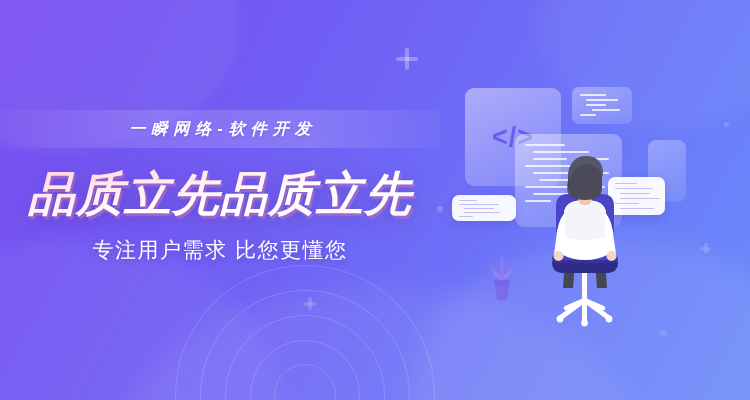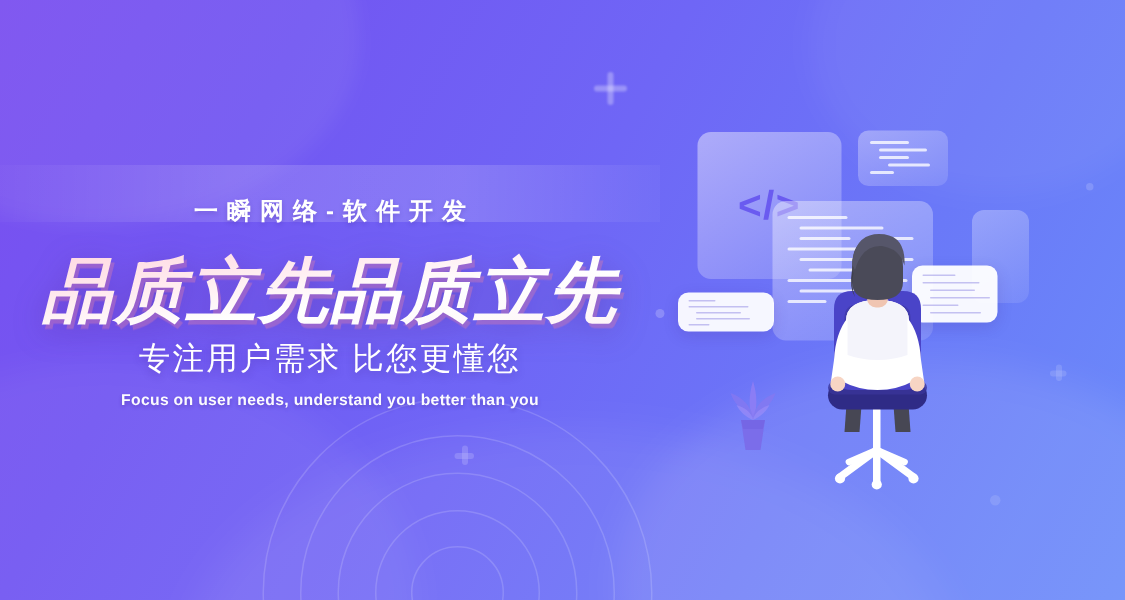--- a/index.html
+++ b/index.html
@@ -75,25 +75,26 @@
   .dot-3{left:660px;top:330px;width:7px;height:7px;opacity:.35;}
 
   
   .text-block{position:absolute;left:0;top:0;width:440px;height:400px;}
 
   .brand-band{
     position:absolute;left:0;top:110px;width:440px;height:38px;
     background:linear-gradient(90deg,rgba(255,255,255,0.02) 0%,rgba(255,255,255,0.14) 35%,rgba(255,255,255,0.16) 70%,rgba(255,255,255,0.03) 100%);
   }
   .brand-text{
-    position:absolute;left:0;top:125px;width:440px;
+    position:absolute;left:0;top:112px;width:440px;
     text-align:center;
     color:#ffffff;
     font-size:16px;
     font-weight:600;
+    font-style:italic;
     letter-spacing:6px;
     text-indent:6px;
     line-height:34px;
     text-shadow:0 1px 3px rgba(60,30,140,0.25);
     white-space:nowrap;
   }
 
   .headline{
     position:absolute;left:0;top:164px;width:440px;
     text-align:center;
@@ -106,21 +107,21 @@
     background-image:linear-gradient(172deg,#ffd2de 0%,#ffe6ec 28%,#ffffff 58%,#fdf2f6 100%);
     -webkit-background-clip:text;
     background-clip:text;
     color:transparent;
     -webkit-text-fill-color:transparent;
     filter:drop-shadow(2px 3px 0 rgba(206,120,180,0.45)) drop-shadow(0 4px 10px rgba(80,30,130,0.30));
   }
   .headline .seg-2{}
 
   .subtitle{
-    position:absolute;left:0;top:225px;width:440px;
+    position:absolute;left:0;top:236px;width:440px;
     text-align:center;
     color:#ffffff;
     font-size:21px;
     font-weight:500;
     letter-spacing:1.5px;
     white-space:nowrap;
     text-shadow:0 2px 6px rgba(60,25,130,0.30);
   }
   .subtitle-en{
     position:absolute;left:0;top:261px;width:440px;
@@ -244,21 +245,20 @@
 
   <div class="text-block">
     <div class="brand-band"></div>
     <div class="brand-text">一瞬网络-软件开发</div>
 
     <div class="headline">
       <span class="seg-1">品质立先</span><span class="seg-2">品质立先</span>
     </div>
 
     <div class="subtitle">专注用户需求 比您更懂您</div>
-    <div class="subtitle-en">Focus on user needs, understand you better than you</div>
   </div>
 
   <div class="illustration">
 
     <div class="panel panel-code-icon">
       <div class="code-glyph">&lt;/&gt;</div>
     </div>
 
     <div class="panel panel-top">
       <div class="codelines">

